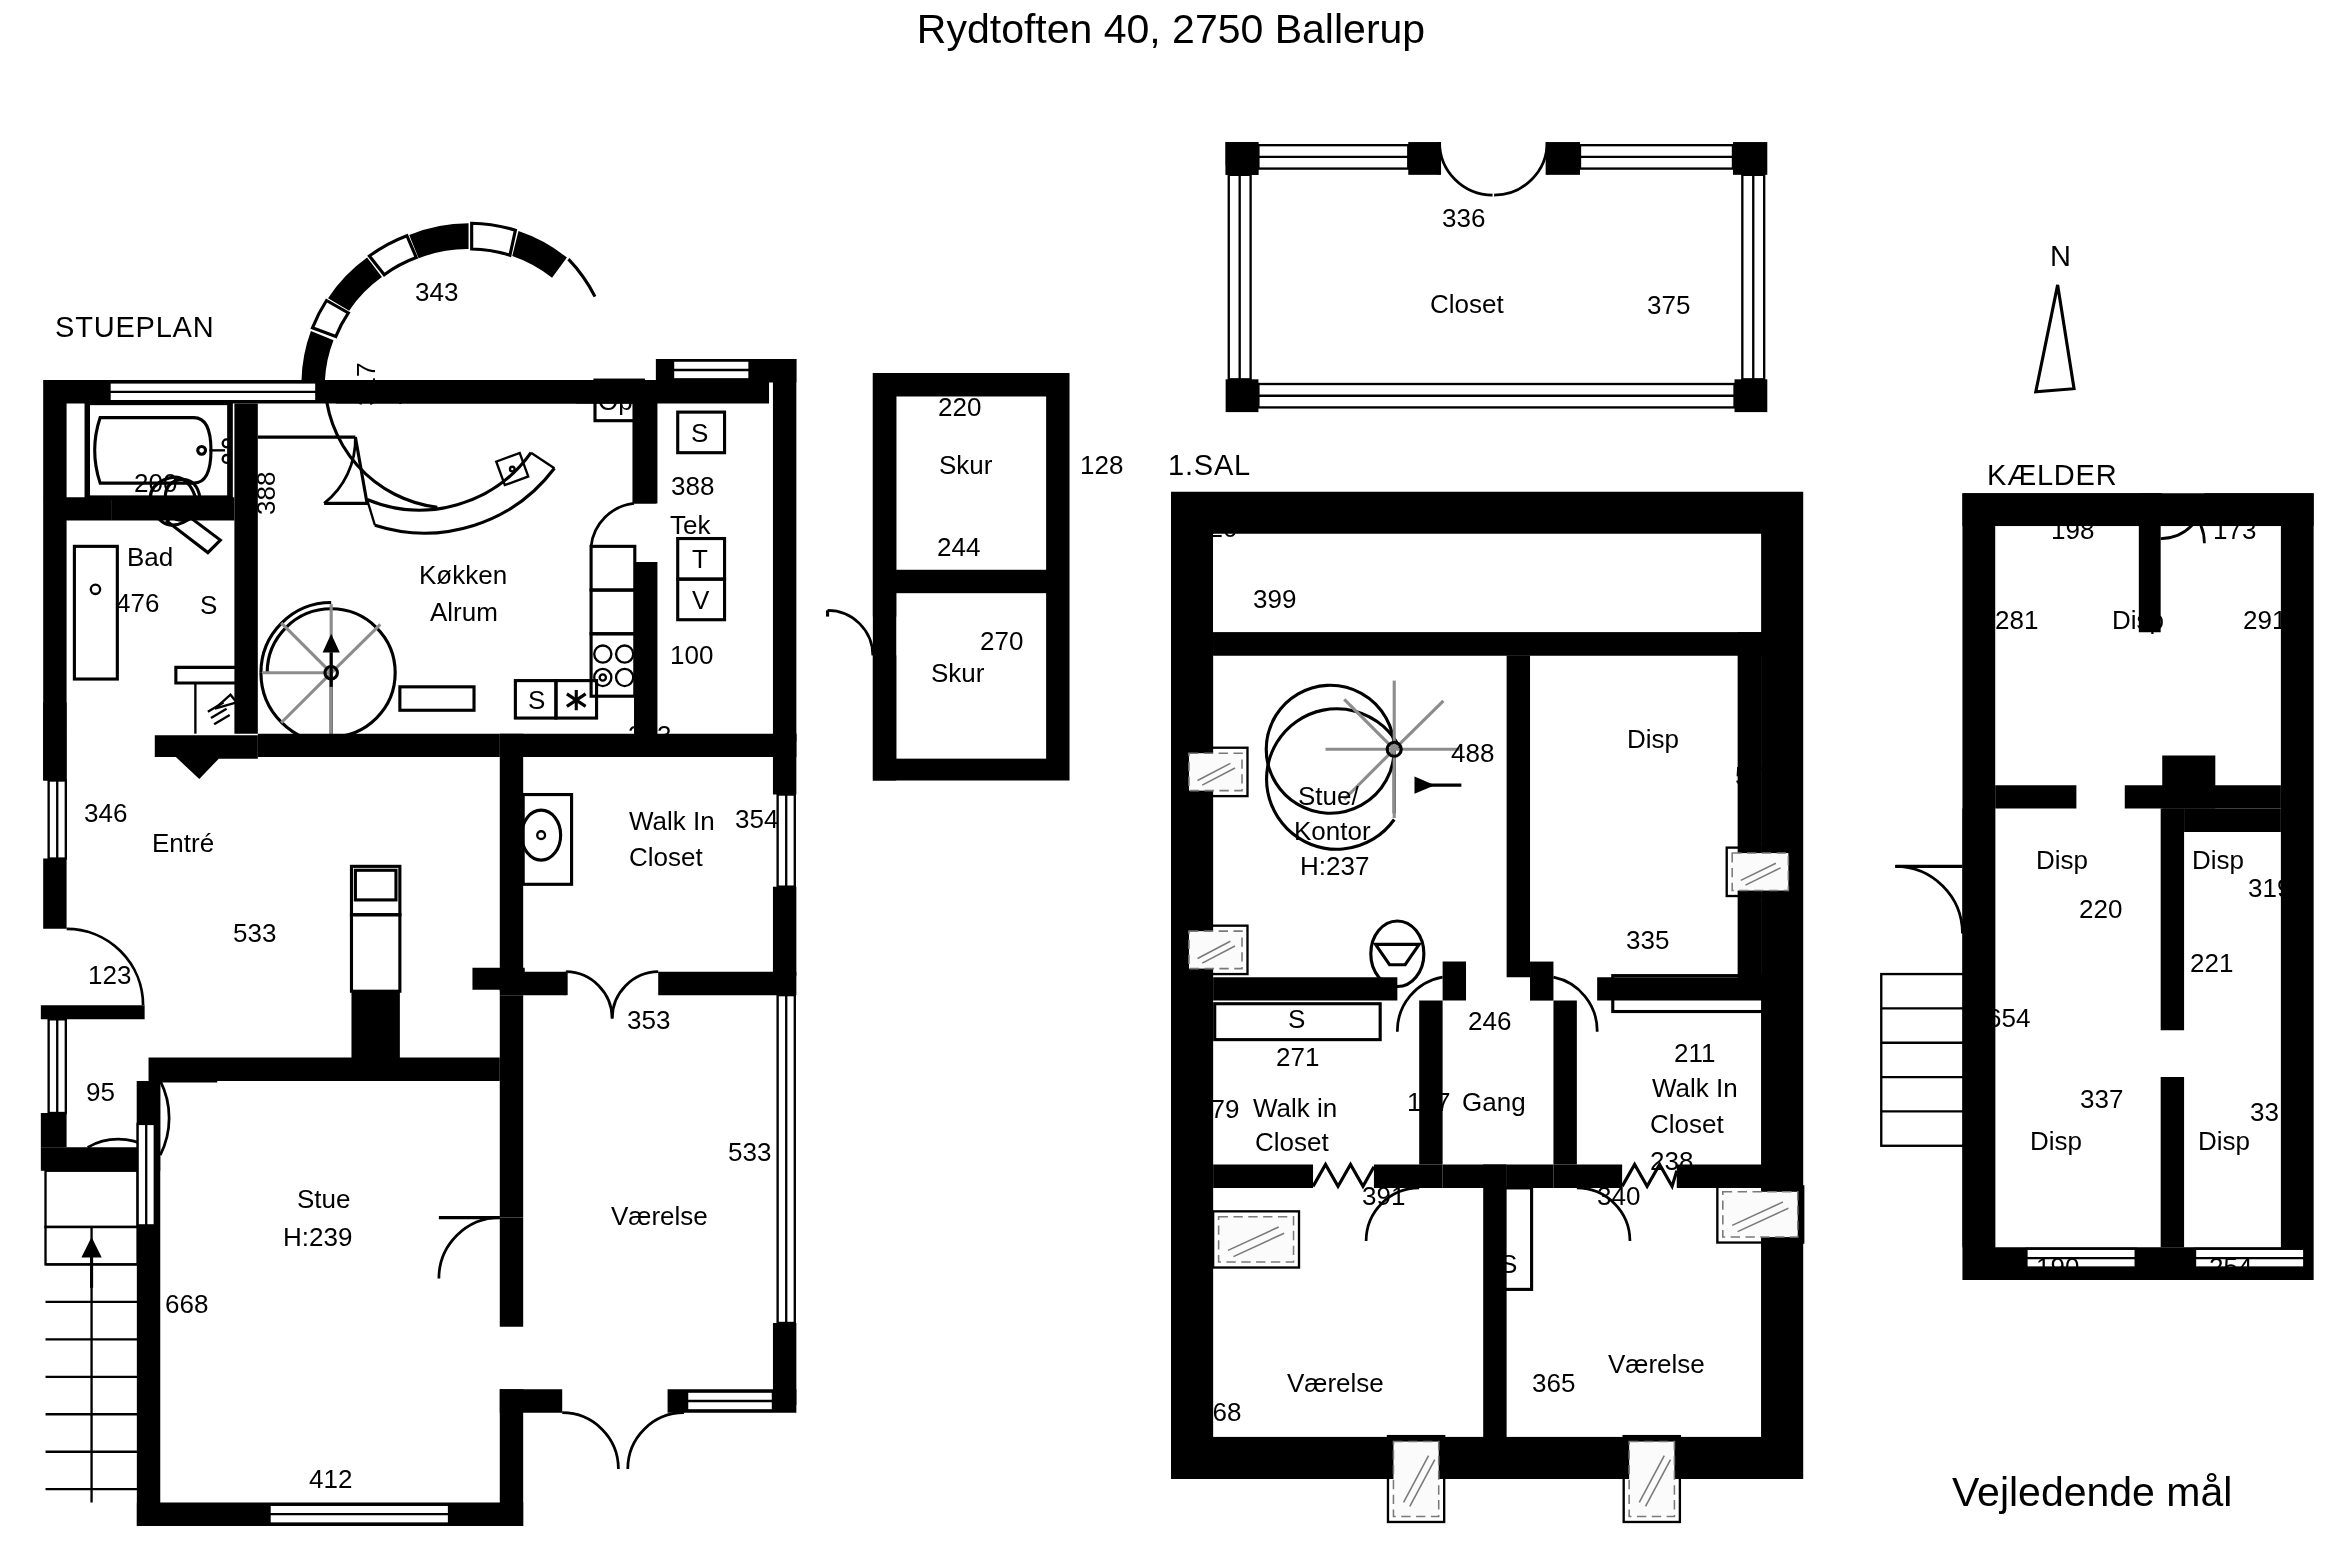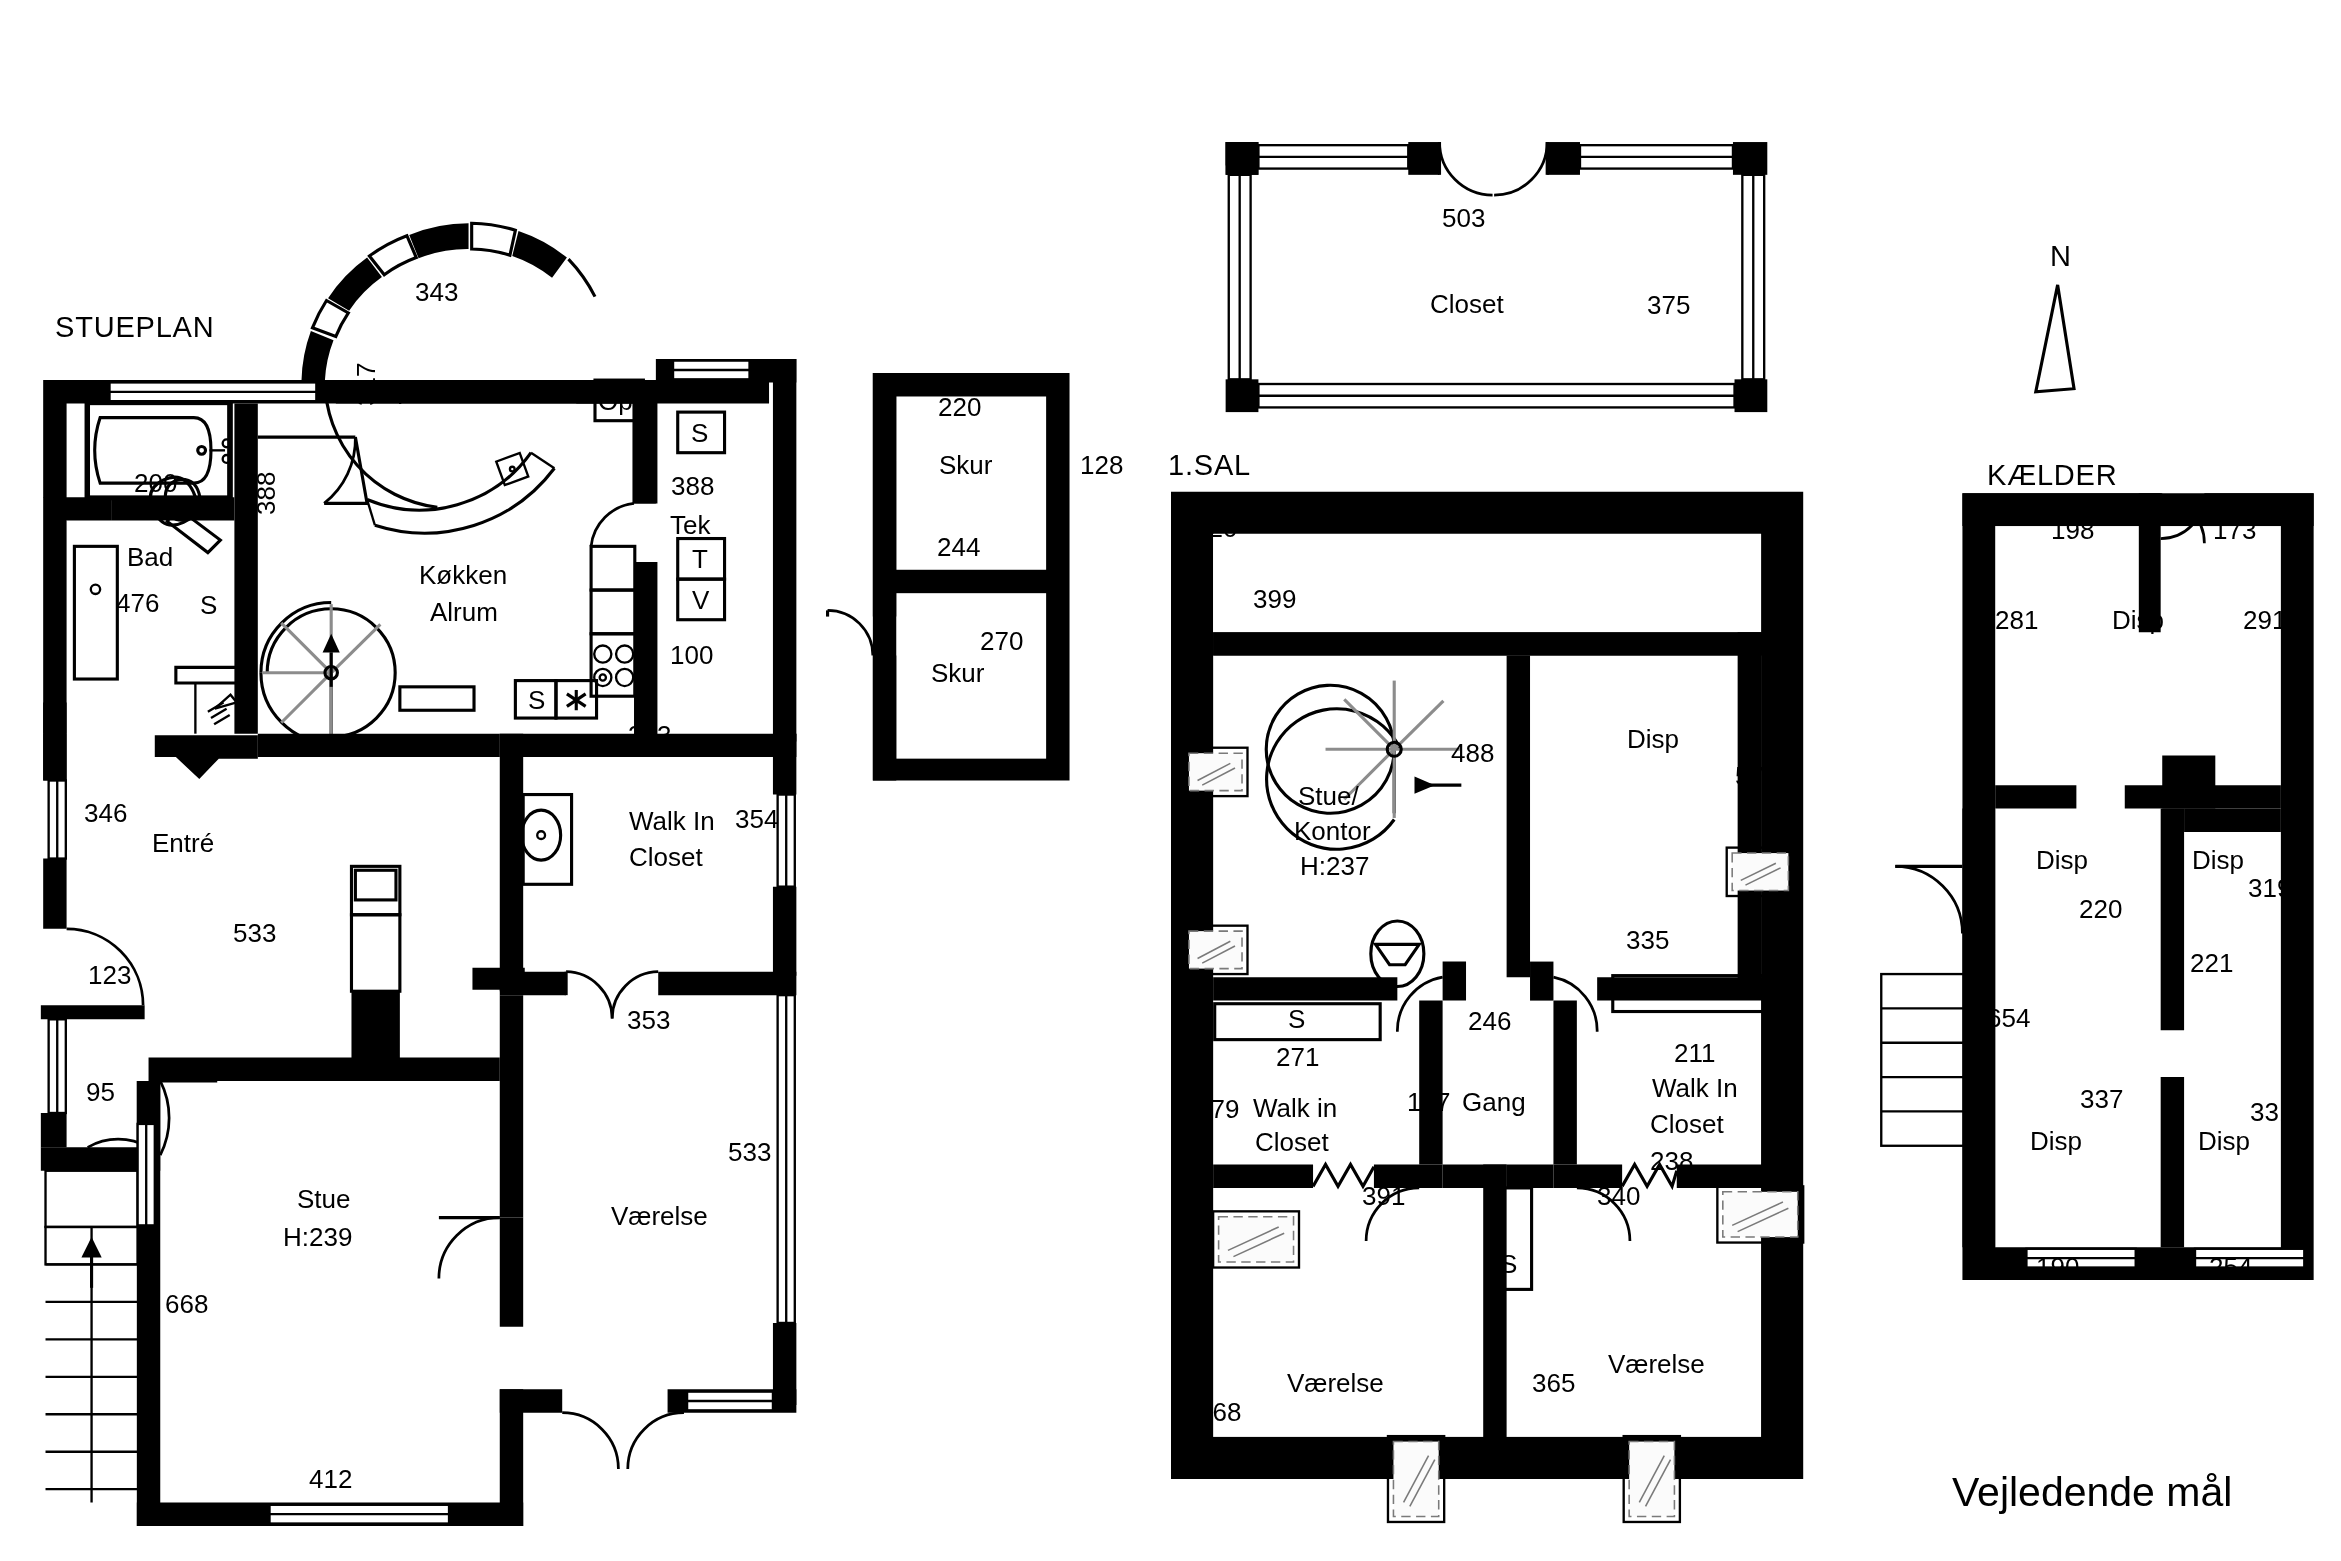--- a/index.html
+++ b/index.html
@@ -34,20 +34,21 @@
   .glasso{fill:none;stroke:#000;stroke-width:3;}
   .stair{fill:none;stroke:#000;stroke-width:3;}
   .spoke{fill:none;stroke:#8c8c8c;stroke-width:4;}
   .arrowblk{fill:#000;}
 </style>
 </head>
 <body>
 
 <div id="plan">
 
+  <div class="ttl" style="left:0;top:6.2px;">Rydtoften 40, 2750 Ballerup</div>
 
   <svg width="2342" height="1561" viewBox="0 0 3000 2000">
 
     <g>
 
       <path class="wall" d="M55,487 L830,487 L830,517 L85,517 L85,940 L55,940 Z"></path>
 
       <path class="wall" d="M430,487 L830,487 L830,517 L430,517 Z"></path>
 
       <rect class="win" x="140" y="490" width="265" height="24"></rect>
@@ -493,21 +494,21 @@
   <div class="lbl" style="left:165px;top:1289px;">668</div>
   <div class="lbl" style="left:309px;top:1435px;margin-top:29px;">412</div>
 
   <div class="lbl" style="left:938px;top:392px;">220</div>
   <div class="lbl" style="left:939px;top:450px;">Skur</div>
   <div class="lbl" style="left:1080px;top:450px;">128</div>
   <div class="lbl" style="left:937px;top:532px;">244</div>
   <div class="lbl" style="left:980px;top:626px;">270</div>
   <div class="lbl" style="left:931px;top:658px;">Skur</div>
 
-  <div class="lbl" style="left:1442px;top:203px;">503</div>
+  <div class="lbl" style="left:1442px;top:203px;">336</div>
   <div class="lbl" style="left:1430px;top:289px;">Closet</div>
   <div class="lbl" style="left:1647px;top:290px;">375</div>
 
   <div class="lbl sec" style="left:1168px;top:449px;">1.SAL</div>
   <div class="lbl" style="left:1194px;top:513px;">120</div>
   <div class="lbl" style="left:1501px;top:493px;">730</div>
   <div class="lbl" style="left:1253px;top:584px;">399</div>
   <div class="lbl" style="left:1451px;top:738px;">488</div>
   <div class="lbl" style="left:1298px;top:781px;">Stue/</div>
   <div class="lbl" style="left:1294px;top:816px;">Kontor</div>

